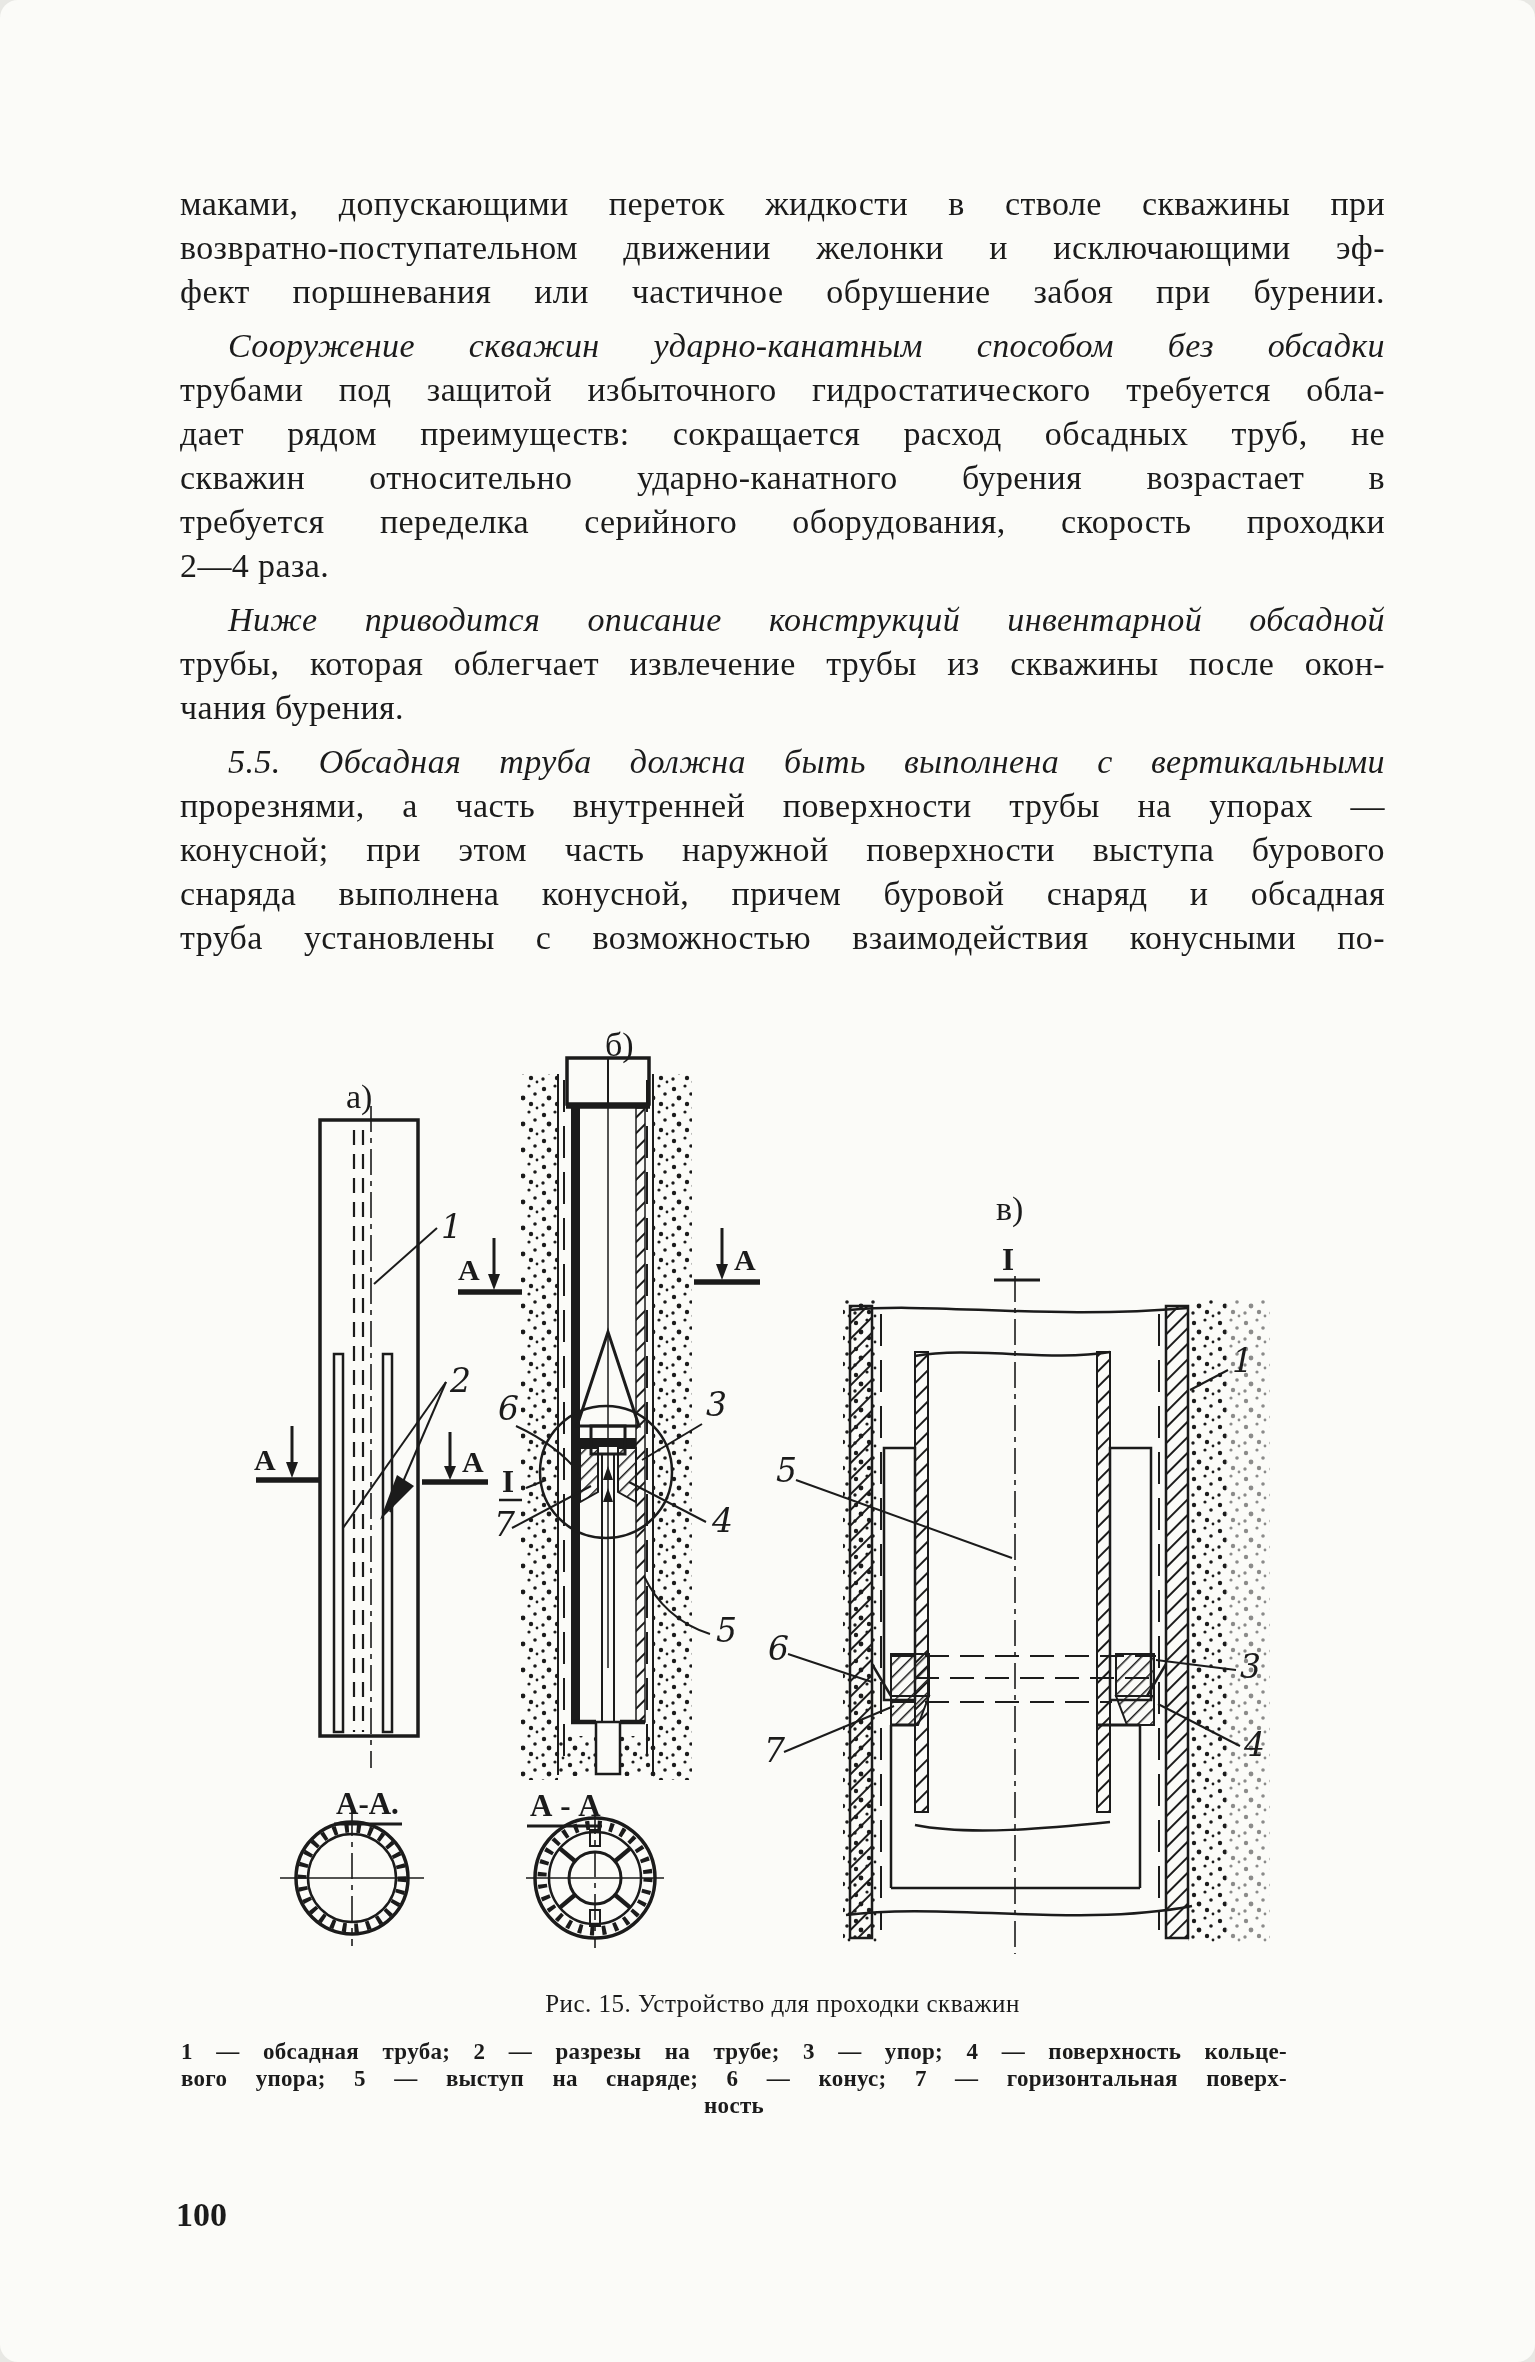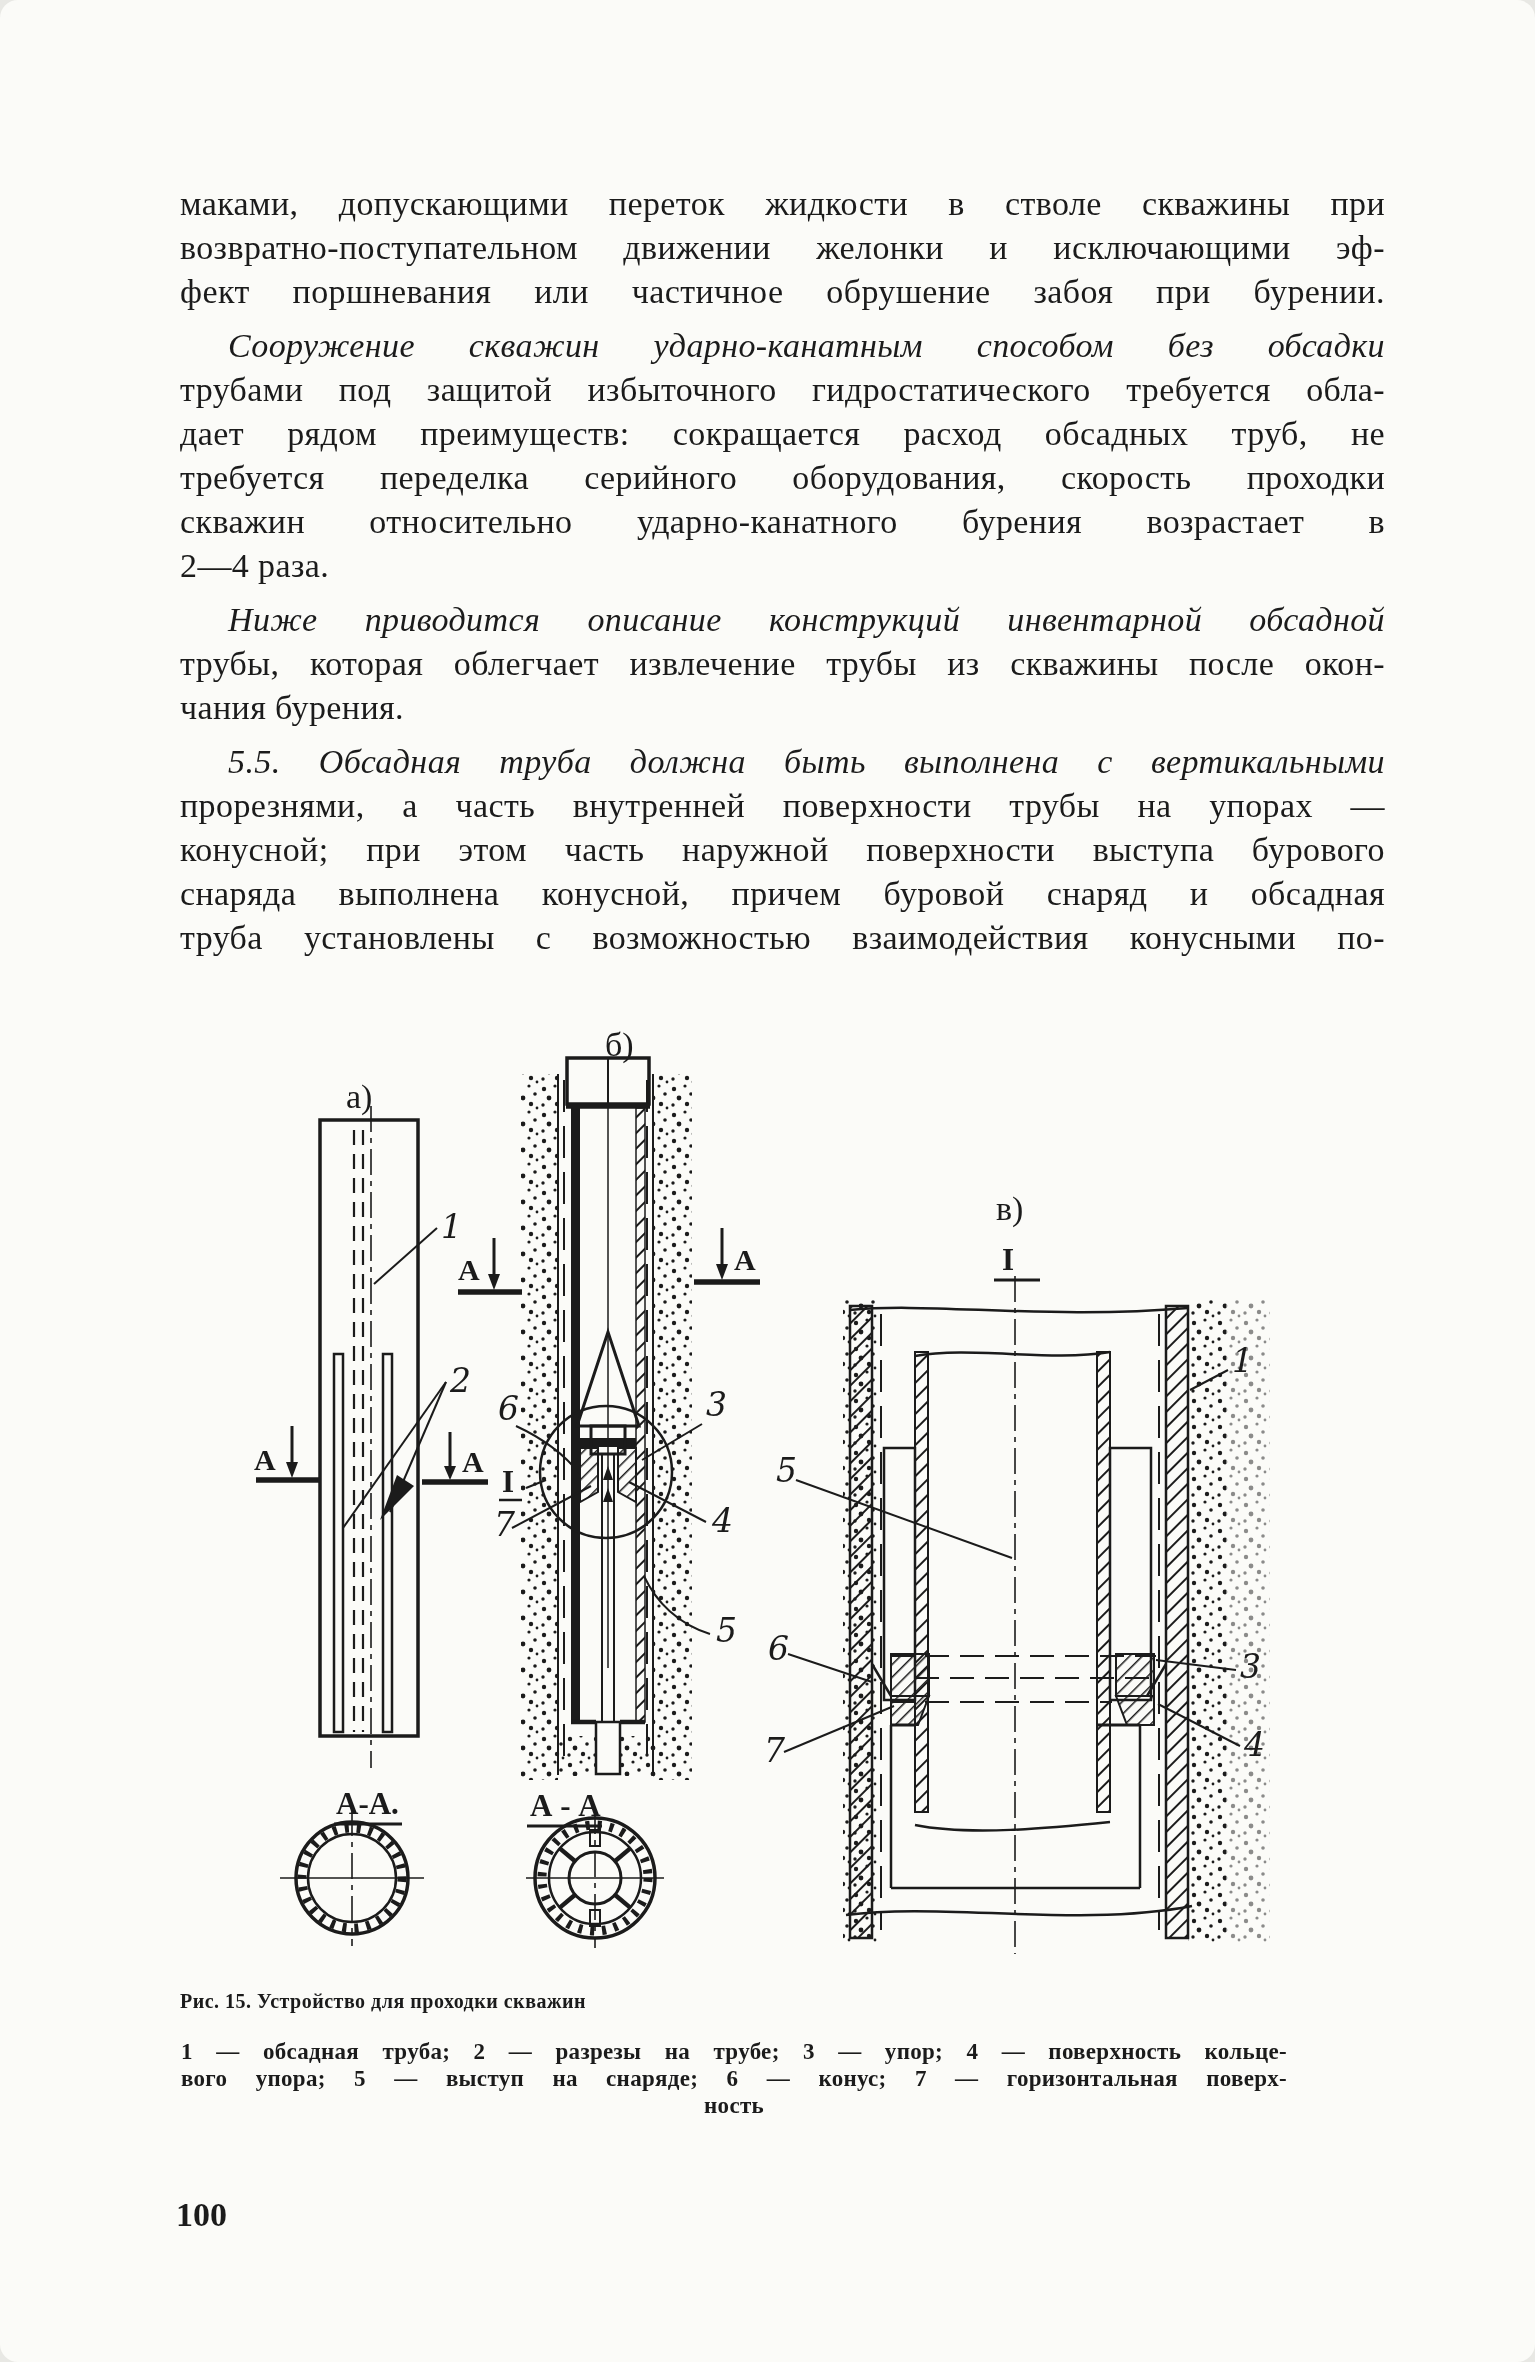--- a/index.html
+++ b/index.html
@@ -28,22 +28,22 @@
   .s15{stroke-width:1.5px}.s2{stroke-width:2px}.s25{stroke-width:2.5px}
   .s3{stroke-width:3px}.s35{stroke-width:3.5px}.s4{stroke-width:4.5px}.s5{stroke-width:5.5px}
   .cl   { stroke:currentColor; stroke-width:1.6px; stroke-dasharray:26 6 5 6; fill:none; }
   .dash2{ stroke:currentColor; stroke-width:2.2px; stroke-dasharray:15 9; fill:none; }
   .dashL{ stroke:currentColor; stroke-width:2px;  stroke-dasharray:32 14; fill:none; }
   .dashH{ stroke:currentColor; stroke-width:1.8px; stroke-dasharray:24 11; fill:none; }
   .tick { stroke:currentColor; stroke-width:9px; stroke-dasharray:4 8; fill:none; }
   .fillink { fill:currentColor; stroke:none; }
 
   
-  .caption { position:absolute; left:180px; top:1990px; width:1205px; text-align:left;
-             font-weight:bold; font-size:20px; letter-spacing:.5px; }
+  .caption { position:absolute; left:180px; top:1990px; width:1205px; text-align:center;
+             font-weight:normal; font-size:25px; letter-spacing:.5px; }
   .legend  { position:absolute; left:181px; top:2038px; width:1106px;
              font-weight:bold; font-size:23px; line-height:27px; letter-spacing:.3px; }
   .legend-line { text-align:justify; text-align-last:justify; }
   .legend-line.center { text-align:center; text-align-last:center; }
   .page-number { position:absolute; left:176px; top:2196px; font-size:34px;font-weight:bold; }
 </style>
 </head>
 <body>
 
 <div class="page">
@@ -51,22 +51,22 @@
   <div id="text-block">
       <div class="para">
         <div class="line">маками, допускающими переток жидкости в стволе скважины при</div>
         <div class="line">возвратно-поступательном движении желонки и исключающими эф-</div>
         <div class="line">фект поршневания или частичное обрушение забоя при бурении.</div>
       </div>
       <div class="para indent">
         <div class="line">Сооружение скважин ударно-канатным способом без обсадки</div>
         <div class="line">трубами под защитой избыточного гидростатического требуется обла-</div>
         <div class="line">дает рядом преимуществ: сокращается расход обсадных труб, не</div>
+        <div class="line">скважин относительно ударно-канатного бурения возрастает в</div>
         <div class="line">требуется переделка серийного оборудования, скорость проходки</div>
-        <div class="line">скважин относительно ударно-канатного бурения возрастает в</div>
         <div class="line ll">2—4 раза.</div>
       </div>
       <div class="para indent">
         <div class="line">Ниже приводится описание конструкций инвентарной обсадной</div>
         <div class="line">трубы, которая облегчает извлечение трубы из скважины после окон-</div>
         <div class="line ll">чания бурения.</div>
       </div>
       <div class="para indent">
         <div class="line">5.5. Обсадная труба должна быть выполнена с вертикальными</div>
         <div class="line">прорезнями, а часть внутренней поверхности трубы на упорах —</div>

